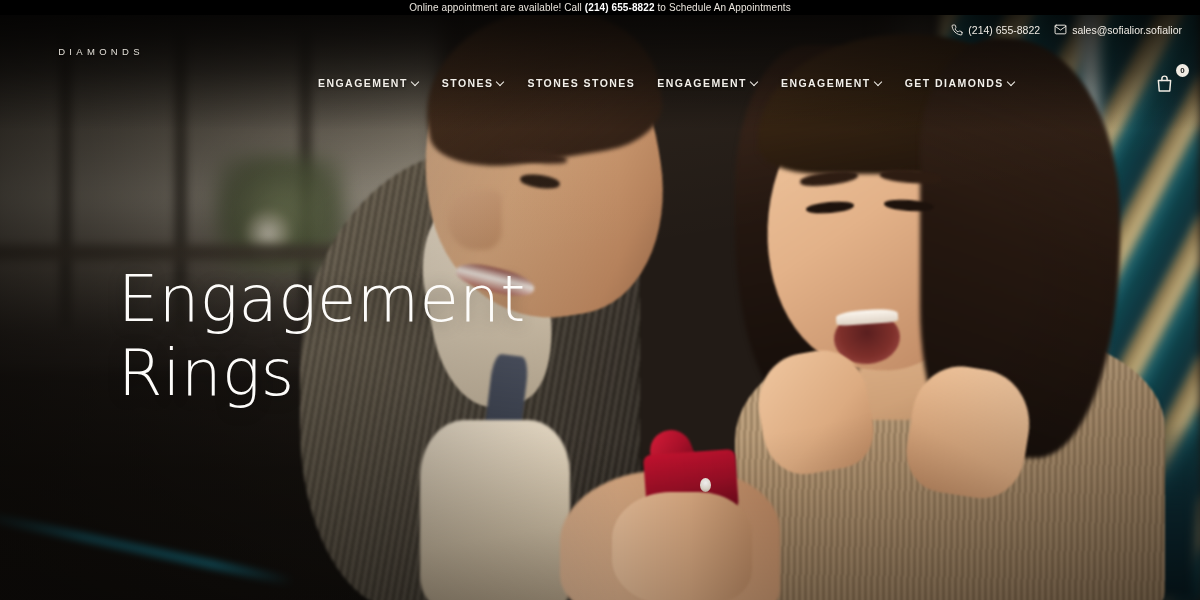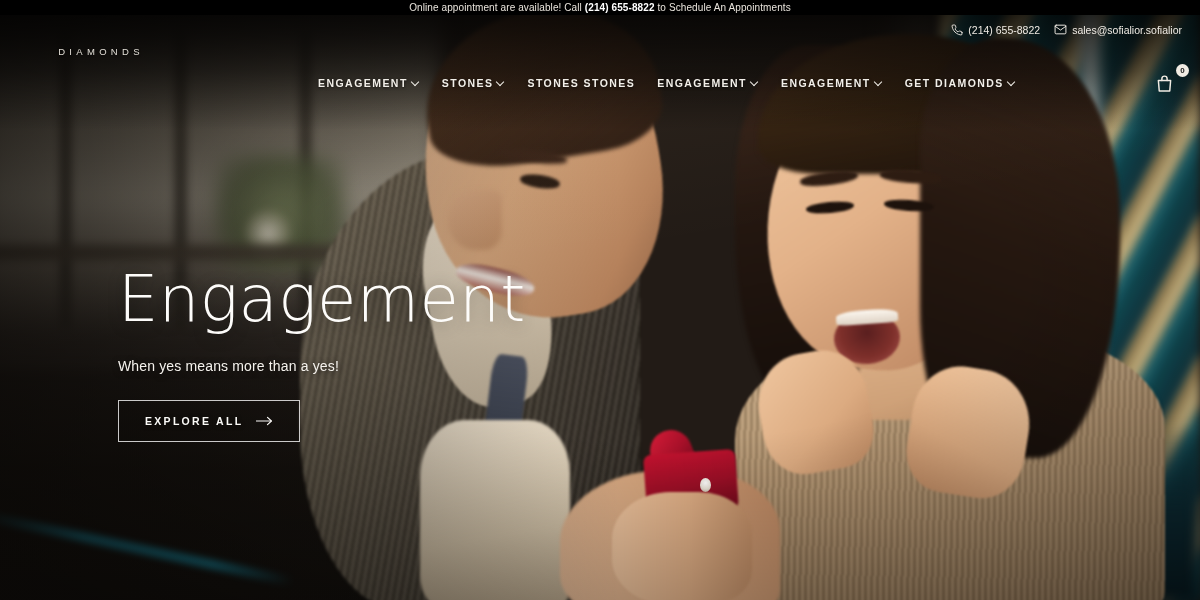--- a/index.html
+++ b/index.html
@@ -468,26 +468,17 @@
           <path d="M9 8V6a3 3 0 0 1 6 0v2"></path>
         </svg>
       </span>
       <span class="cart-badge">0</span>
     </div>
   </div>
 
   <div class="hero-content">
     <h1 class="hero-title">
       <span>Engagement</span><br>
+      <span>Rings</span>
     </h1>
-    <p class="hero-sub">When yes means more than a yes!</p>
-    <div class="hero-btn">
-      <span>EXPLORE ALL</span>
-      <span class="arrow">
-        <svg width="17" height="10" viewBox="0 0 17 10" fill="none" stroke="#fbfaf7" stroke-width="1.2" stroke-linecap="round" stroke-linejoin="round">
-          <path d="M0 5h15"></path>
-            <path d="M11.5 1.4 15.4 5l-3.9 3.6"></path>
-        </svg>
-      </span>
-    </div>
   </div>
 
 </div>
 
 </body></html>

